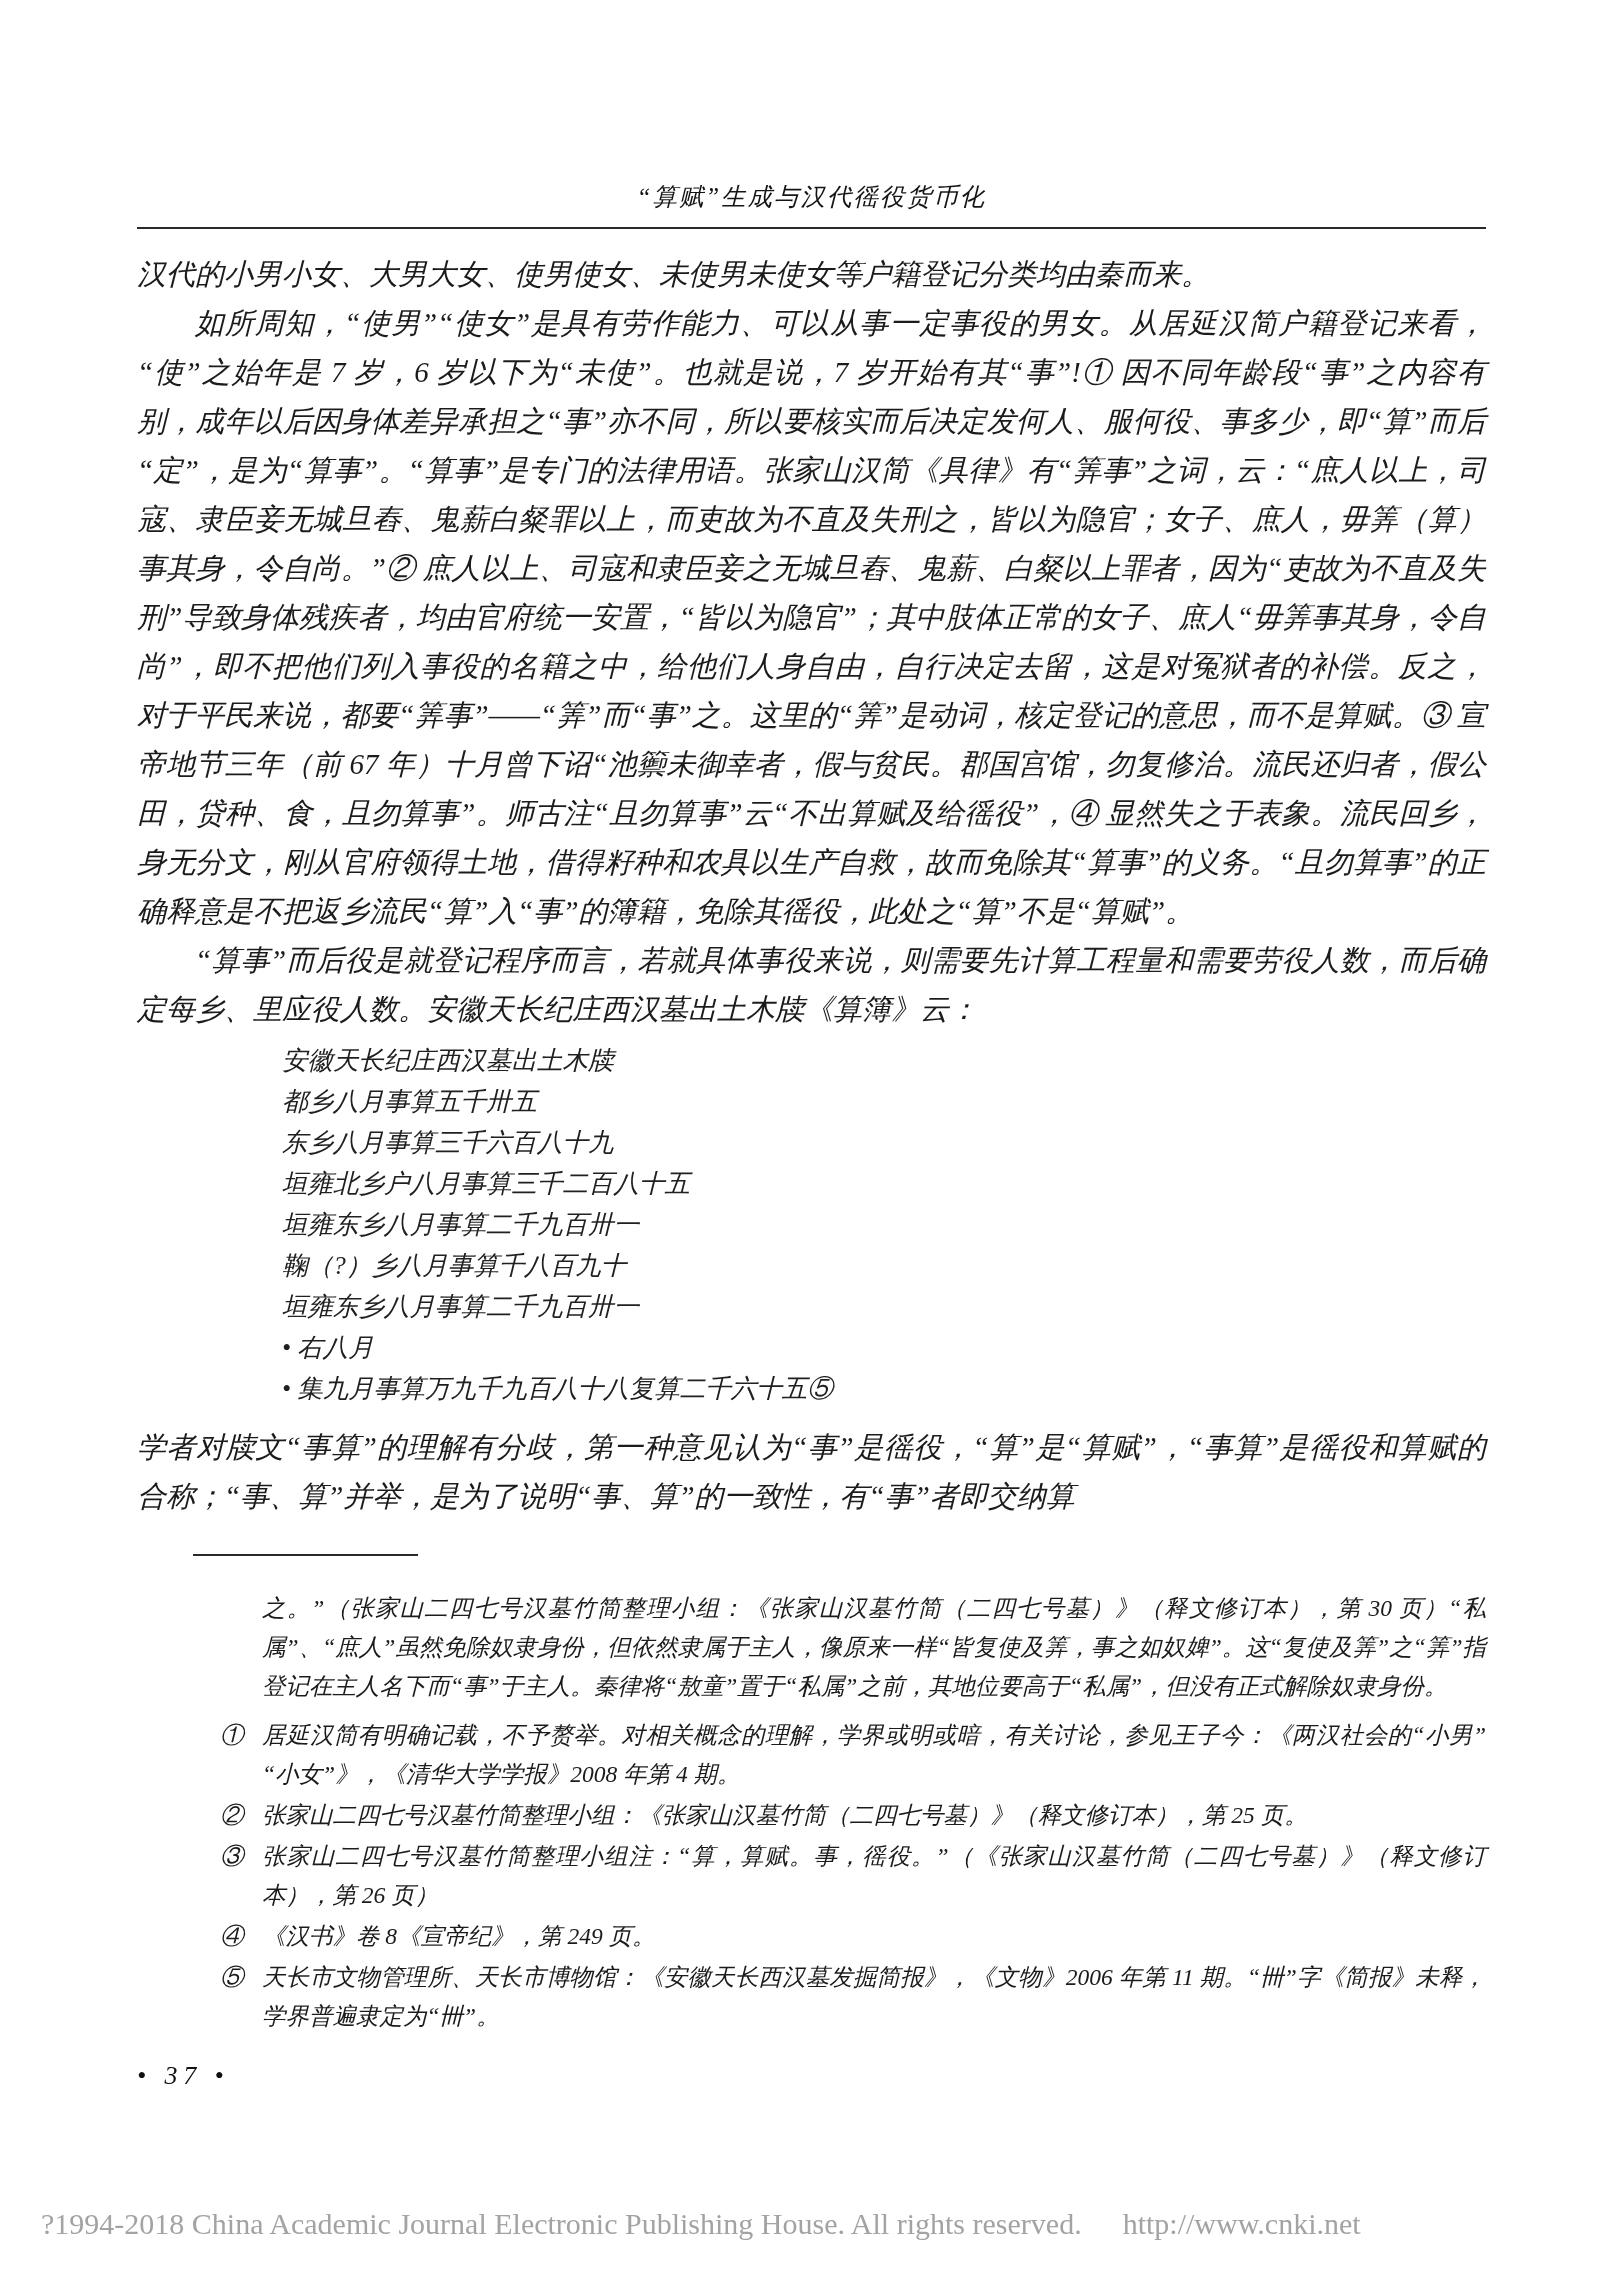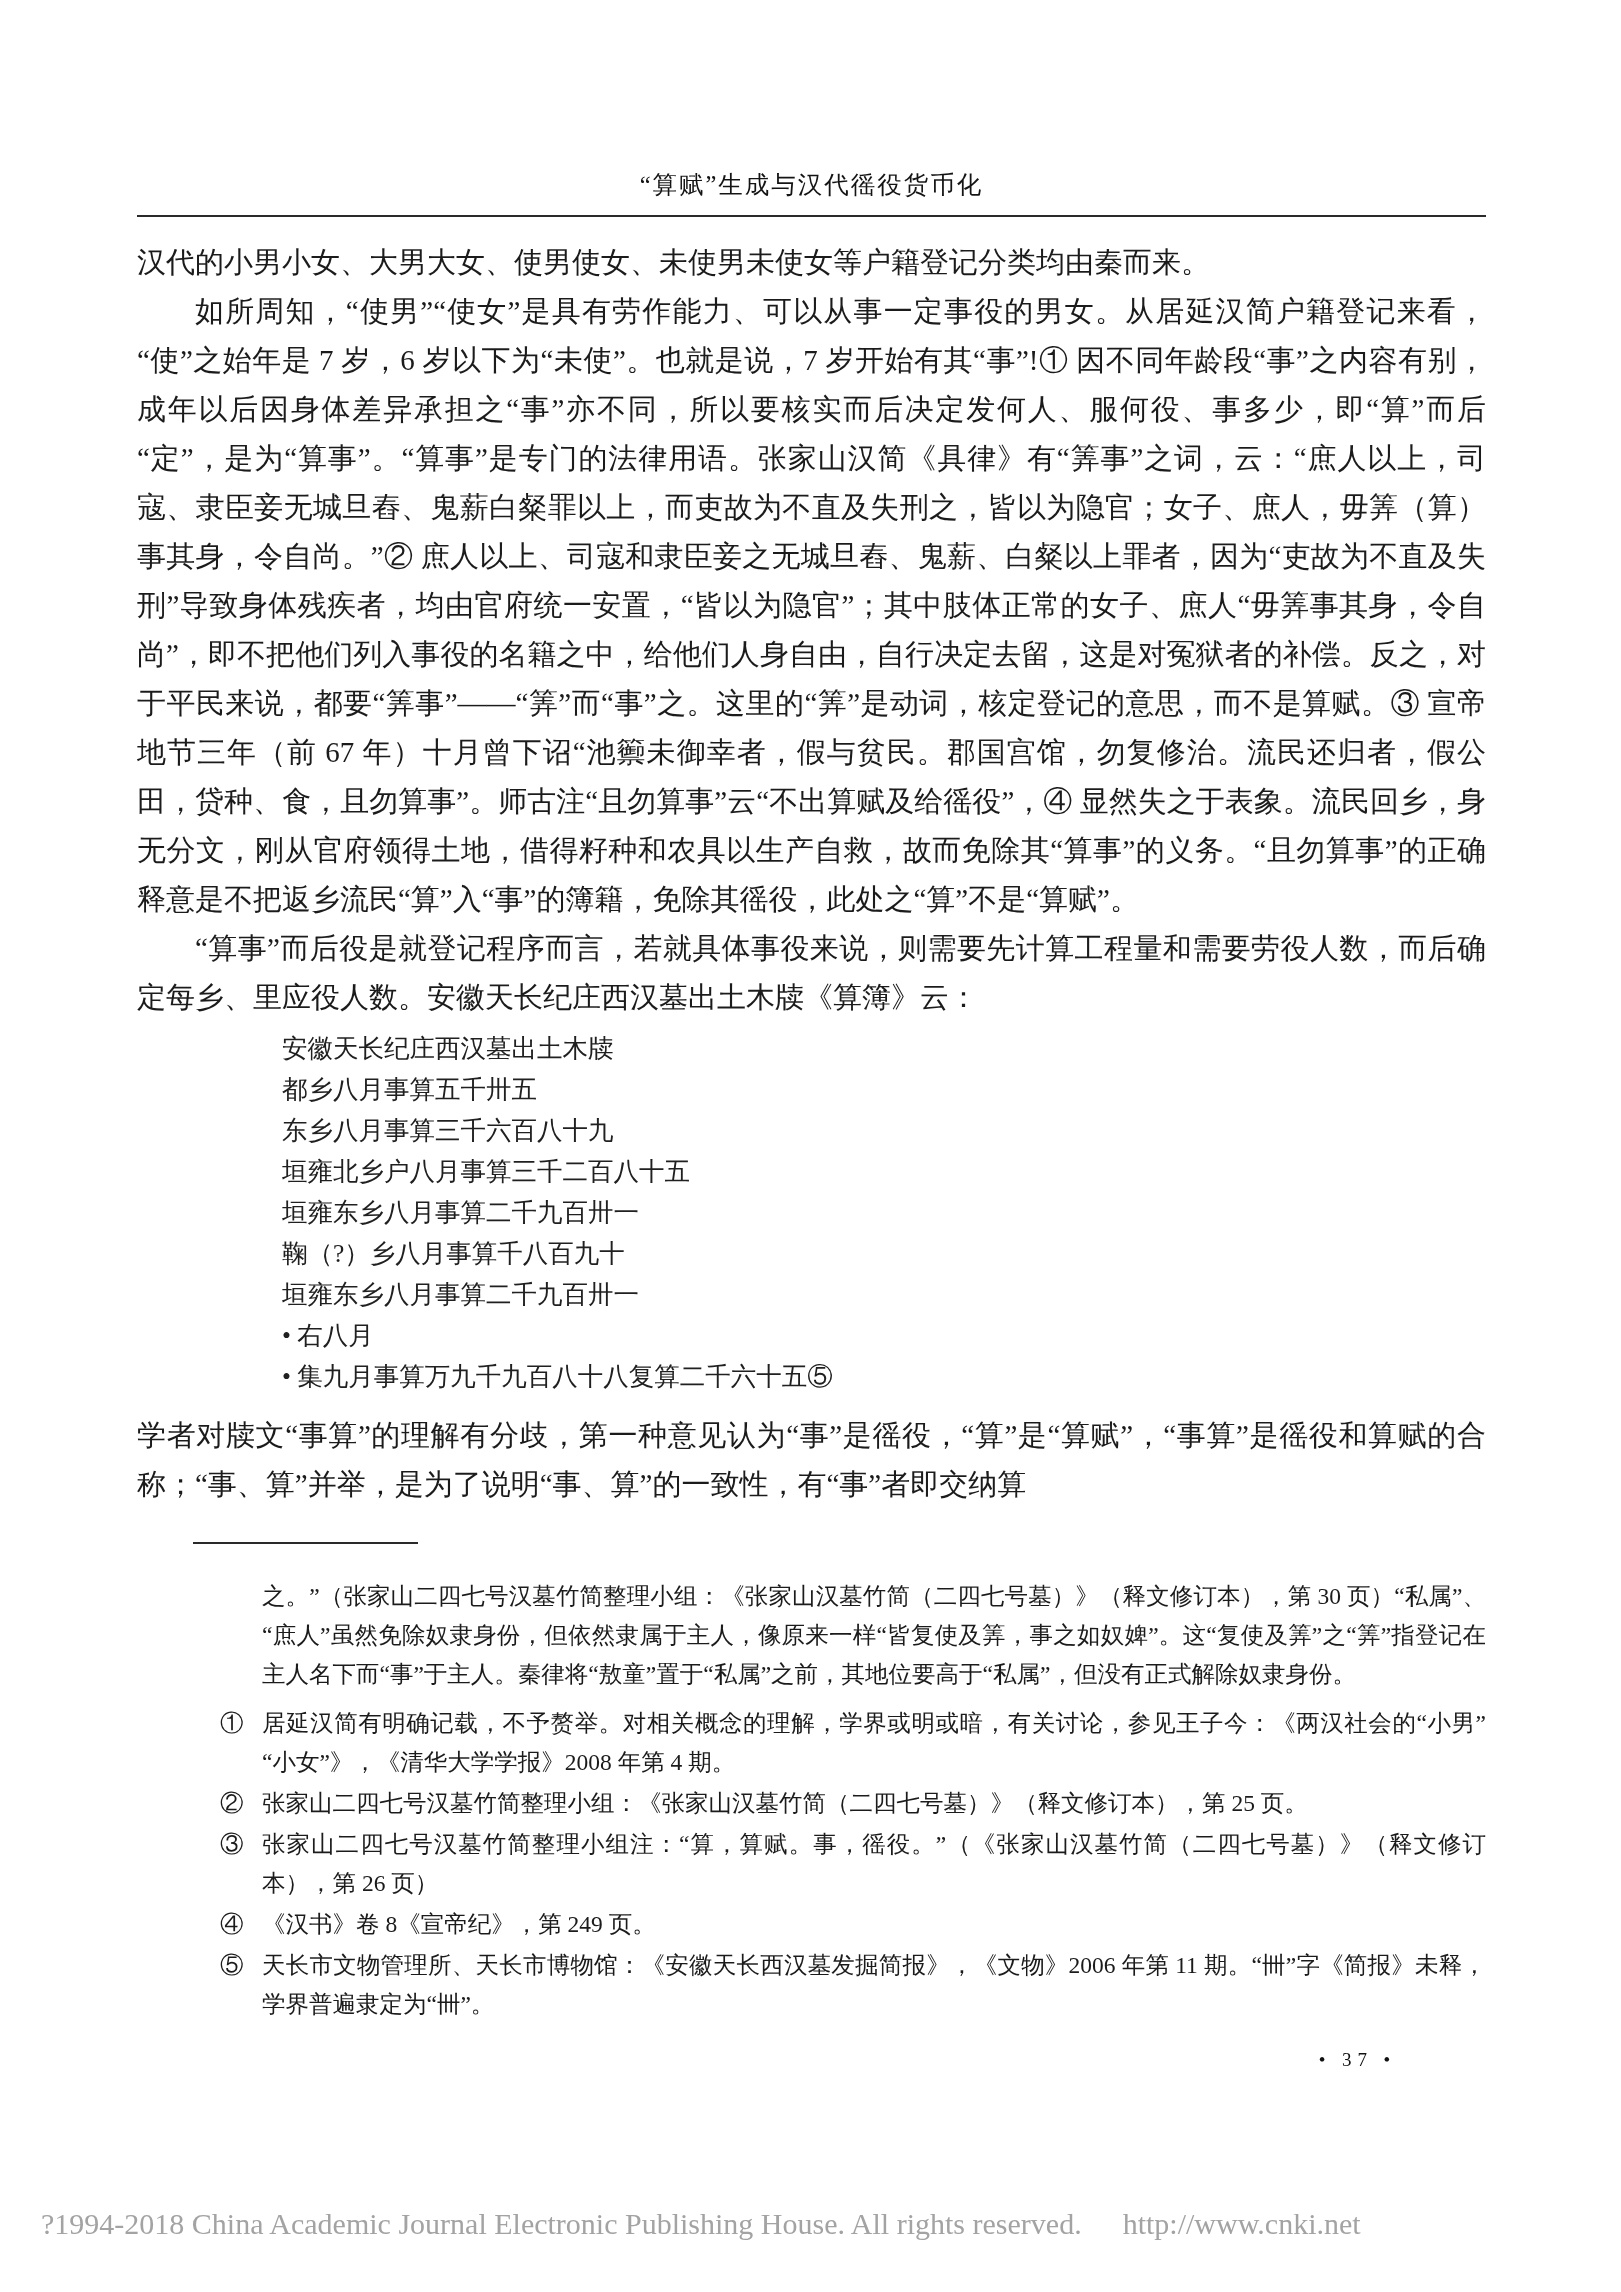--- a/index.html
+++ b/index.html
@@ -12,22 +12,23 @@
   .page {
     position: relative;
     width: 1621px;
     height: 2293px;
     background: #ffffff;
     overflow: hidden;
   }
   .content {
     position: absolute;
     left: 137px;
-    top: 168px;
+    top: 180px;
     width: 1349px;
+    font-style: italic;
   }
   .running-header {
     text-align: center;
     font-size: 24.5px;
     letter-spacing: 2px;
     color: #141414;
     margin-bottom: 13.7px;
   }
   .header-rule {
     border: none;
@@ -58,23 +59,23 @@
     margin-left: 125px;
     text-align: justify;
     text-justify: inter-character;
     margin-bottom: 9.8px;
   }
   .fn-item { display: flex; padding-left: 83px; margin-bottom: 2px; }
   .fn-marker { flex: none; width: 42px; }
   .fn-text { flex: 1 1 auto; text-align: justify; text-justify: inter-character; }
   .page-number {
     margin-top: 25.5px;
-    text-align: right;
+    text-align: left;
     padding-right: 90px;
-    font-size: 19px;
+    font-size: 26px;
     letter-spacing: 5.9px;
     color: #111111;
   }
   .watermark {
     position: absolute;
     left: 41px;
     top: 2207px;
     width: 1529px;
     font-size: 30px;
     color: #a3a3a3;

